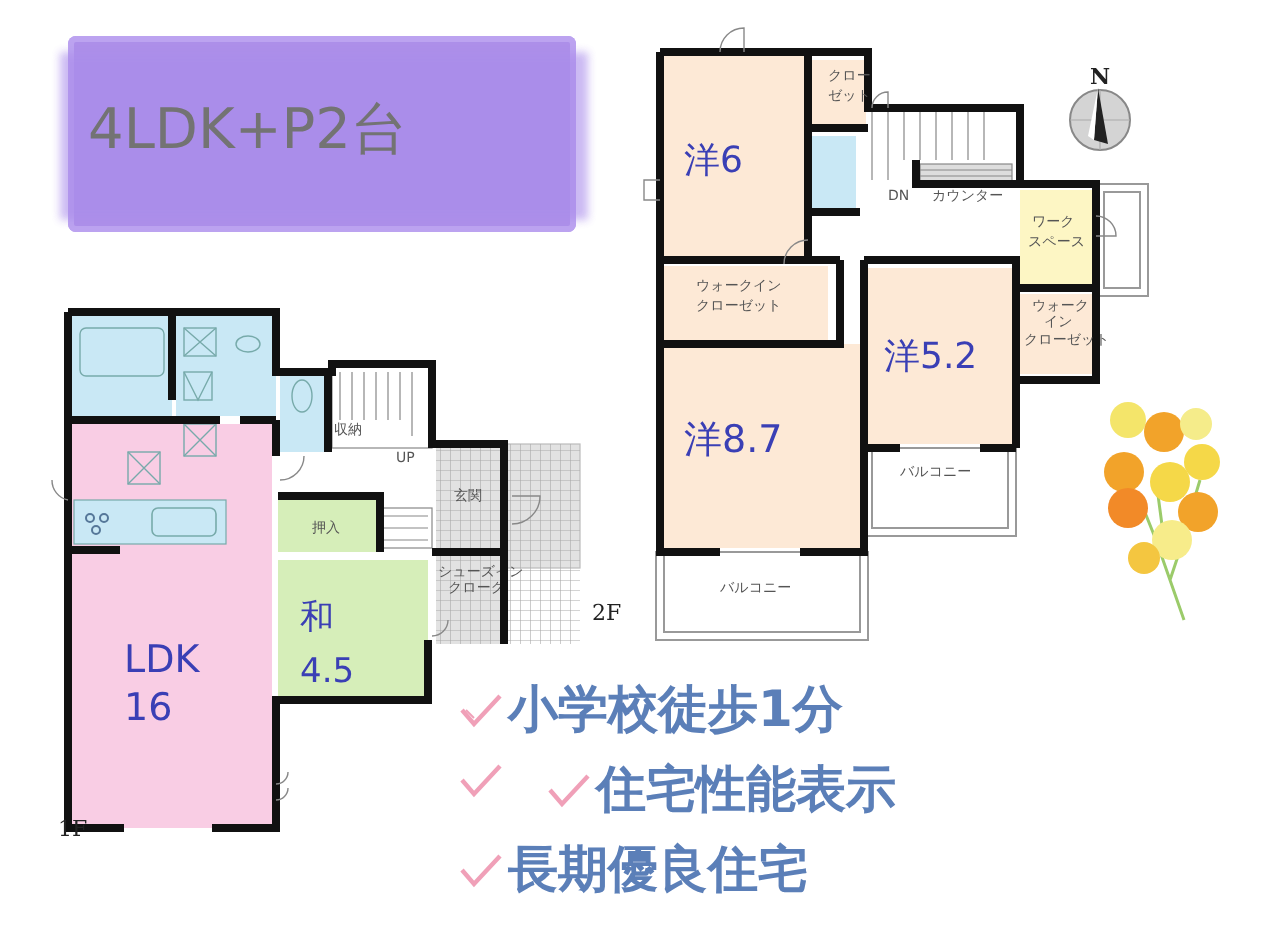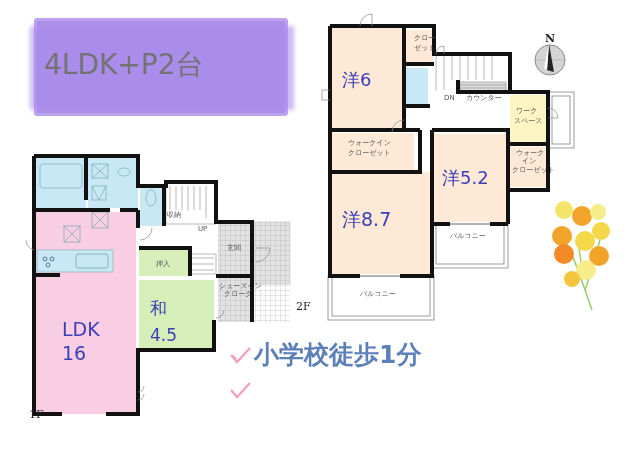--- a/index.html
+++ b/index.html
@@ -203,14 +203,28 @@
         </svg>
       <span>小学校徒歩1分</span>
     </span>
   </div>
   <div class="feat-row">
     <span class="feat">
       <svg class="check" viewBox="0 0 24 24">
           <path d="M3 12 L9 19 L22 5" stroke="#f0a0b8" stroke-width="2.2" fill="none"></path>
         </svg>
     </span>
+    <span class="feat">
+      <svg class="check" viewBox="0 0 24 24">
+          <path d="M3 12 L9 19 L22 5" stroke="#f0a0b8" stroke-width="2.2" fill="none"></path>
+        </svg>
+      <span>住宅性能表示</span>
+    </span>
+  </div>
+  <div class="feat-row">
+    <span class="feat">
+      <svg class="check" viewBox="0 0 24 24">
+          <path d="M3 12 L9 19 L22 5" stroke="#f0a0b8" stroke-width="2.2" fill="none"></path>
+        </svg>
+      <span>長期優良住宅</span>
+    </span>
   </div>
 </div>
 
 </body></html>

